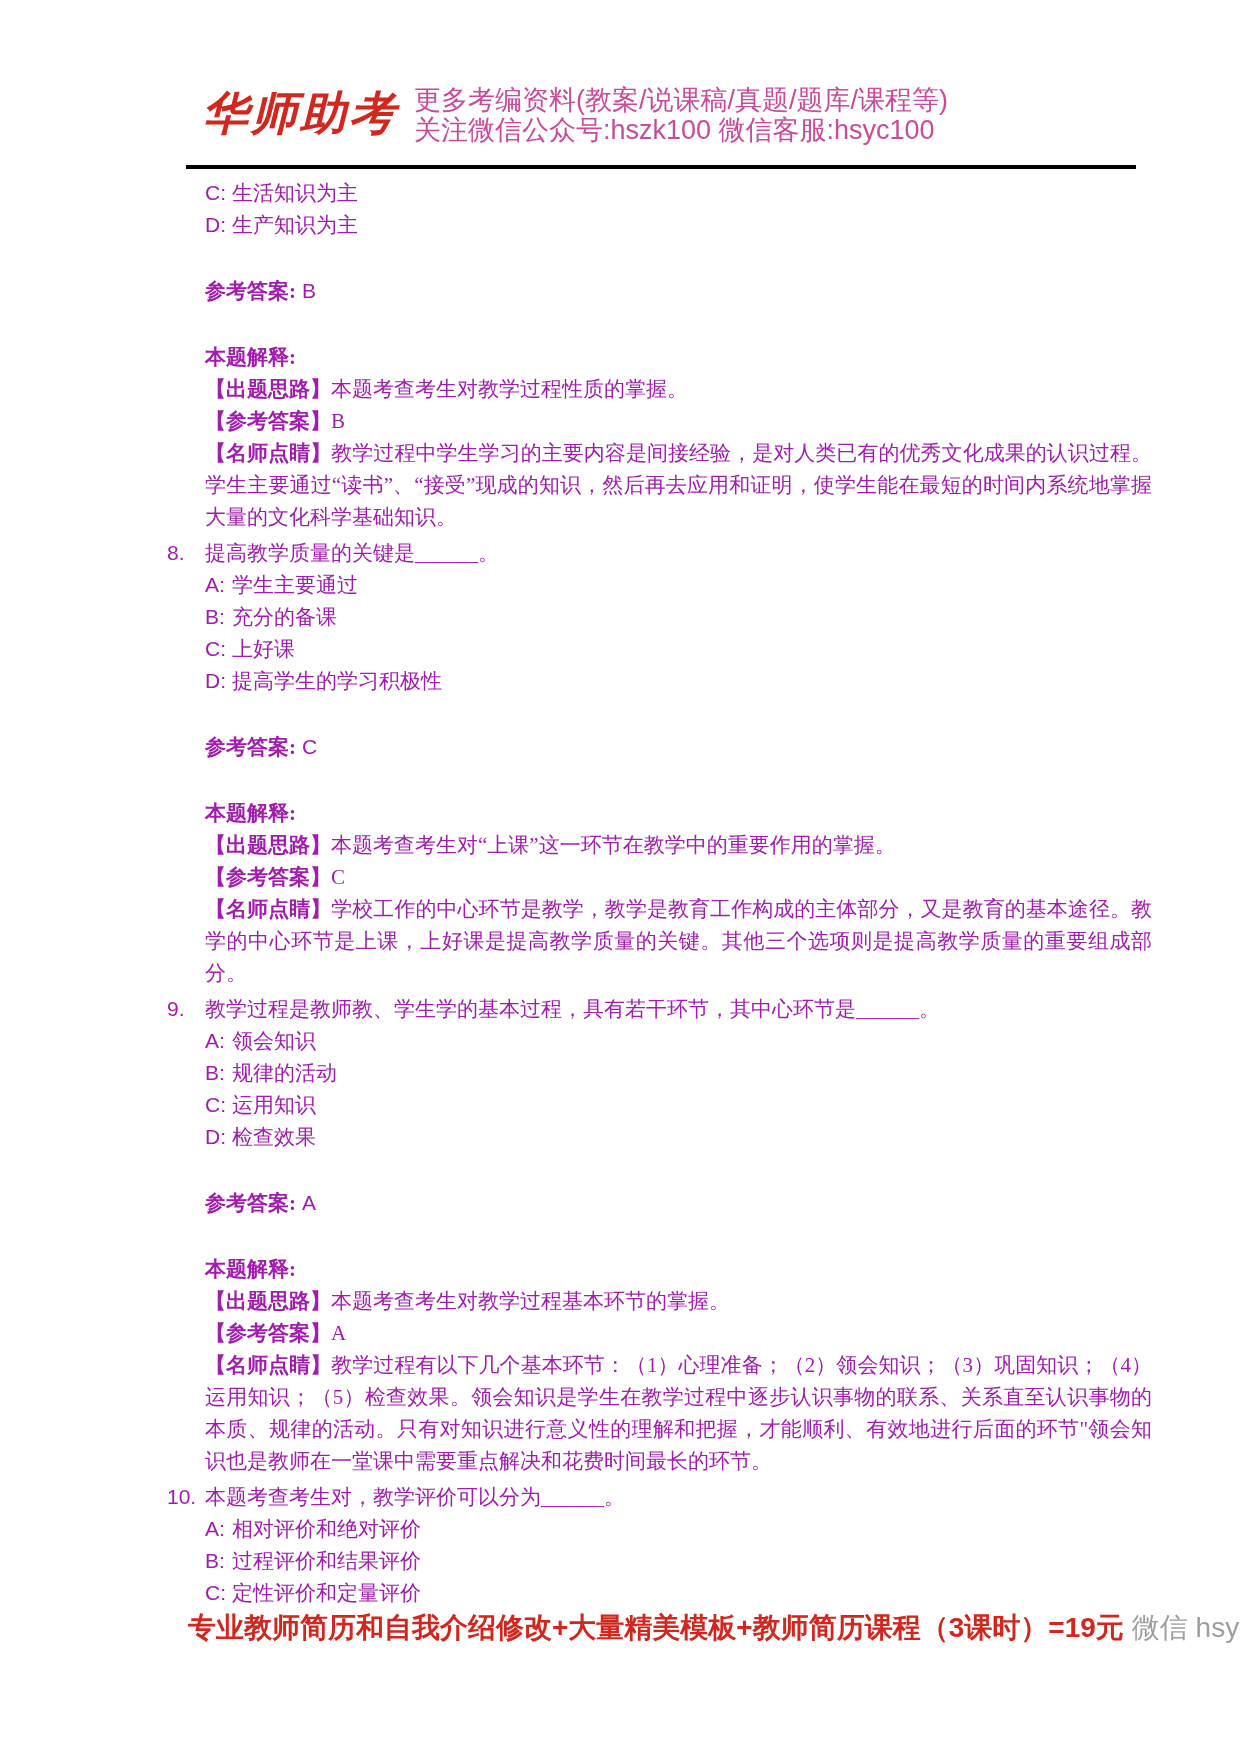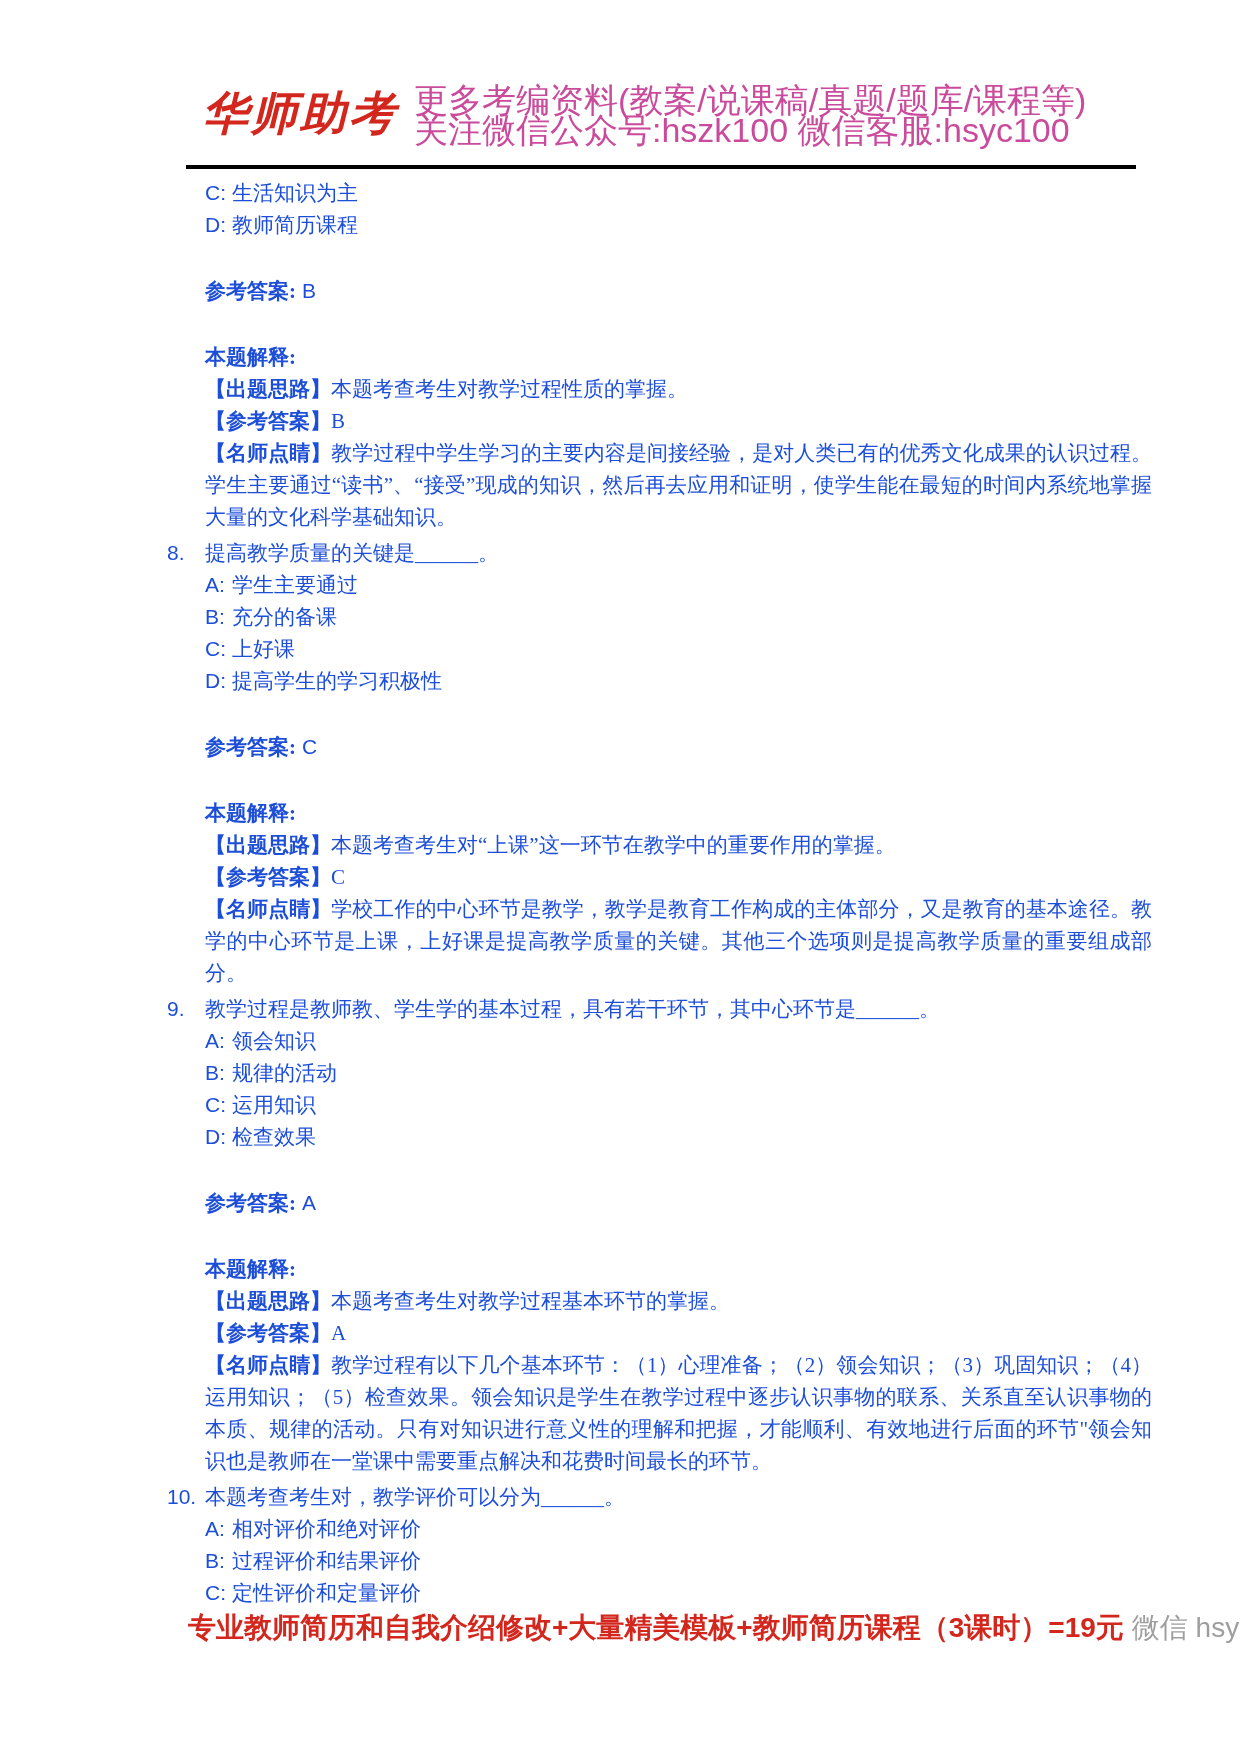--- a/index.html
+++ b/index.html
@@ -26,42 +26,42 @@
     color: #d3261d;
     font-family: "Liberation Sans", sans-serif;
     white-space: nowrap;
   }
   .header-promo {
     position: absolute;
     left: 414px;
     top: 85px;
     font-family: "Liberation Sans", sans-serif;
     color: #ca4a9c;
-    font-size: 34px;
+    font-size: 27px;
     line-height: 30px;
     white-space: nowrap;
   }
   .header-rule {
     position: absolute;
     left: 186px;
     top: 165px;
     width: 950px;
     height: 4px;
     background: #000000;
   }
 
   
   .content {
     position: absolute;
     left: 205px;
     top: 177px;
     width: 947px;
     font-size: 21px;
     line-height: 32px;
-    color: #1d4ed8;
+    color: #a21caf;
     text-align: justify;
   }
   .row { position: relative; }
   .q-row { margin-top: 4px; }
   .qnum {
     position: absolute;
     left: -38px;
     top: 0;
     font-family: "Liberation Sans", sans-serif;
   }
@@ -101,21 +101,21 @@
     <div>关注微信公众号:hszk100 微信客服:hsyc100</div>
   </div>
   <div class="header-rule"></div>
 
   <div class="content">
 
     <div class="row">
       <span class="opt-label">C:</span><span>生活知识为主</span>
     </div>
     <div class="row">
-      <span class="opt-label">D:</span><span>教师简历课程</span>
+      <span class="opt-label">D:</span><span>生产知识为主</span>
     </div>
     <div class="row answer-row">
       <span class="answer-label">参考答案:</span><span class="answer-value">B</span>
     </div>
     <div class="row explain-heading">本题解释:</div>
     <div class="row">
       <span class="tag">【出题思路】</span><span>本题考查考生对教学过程性质的掌握。</span>
     </div>
     <div class="row">
       <span class="tag">【参考答案】</span><span>B</span>

